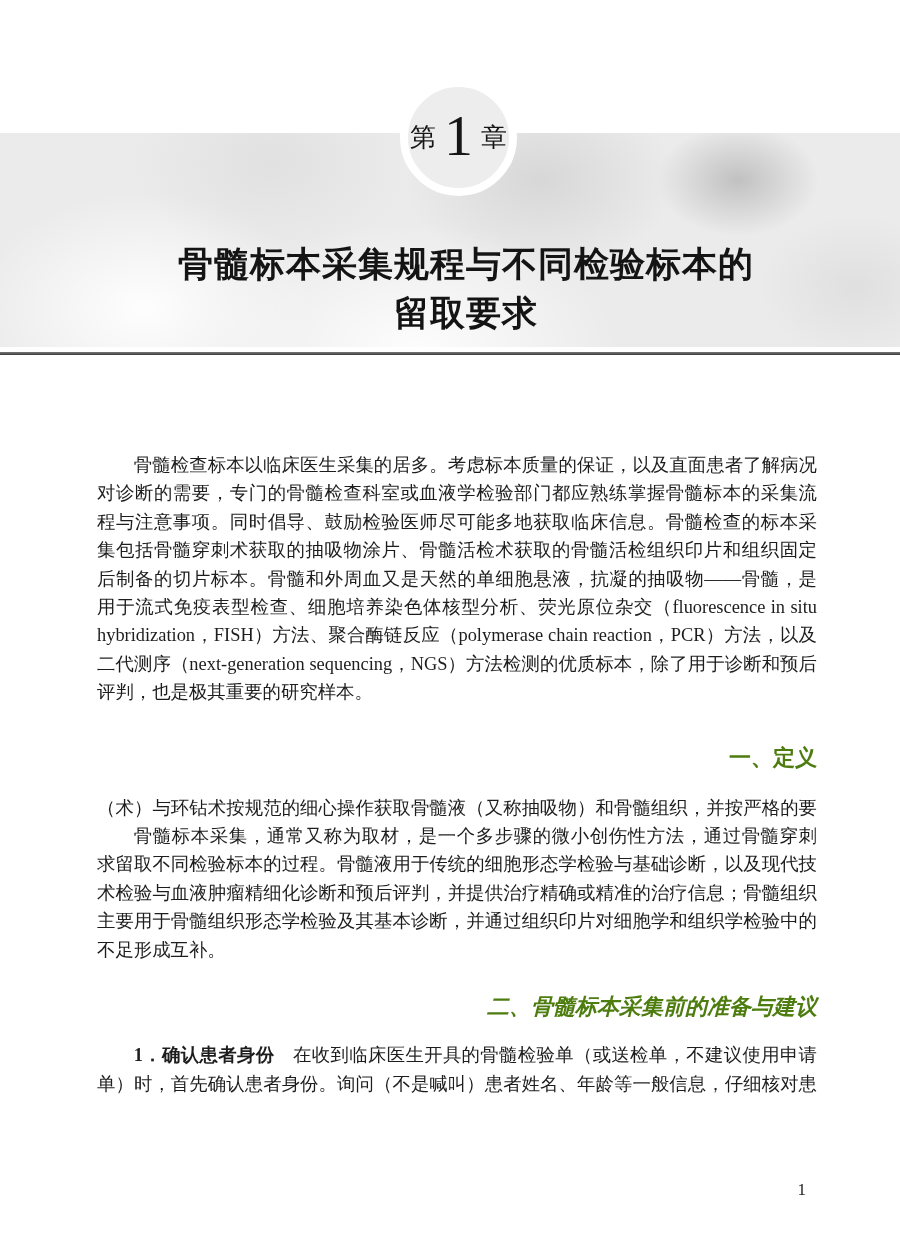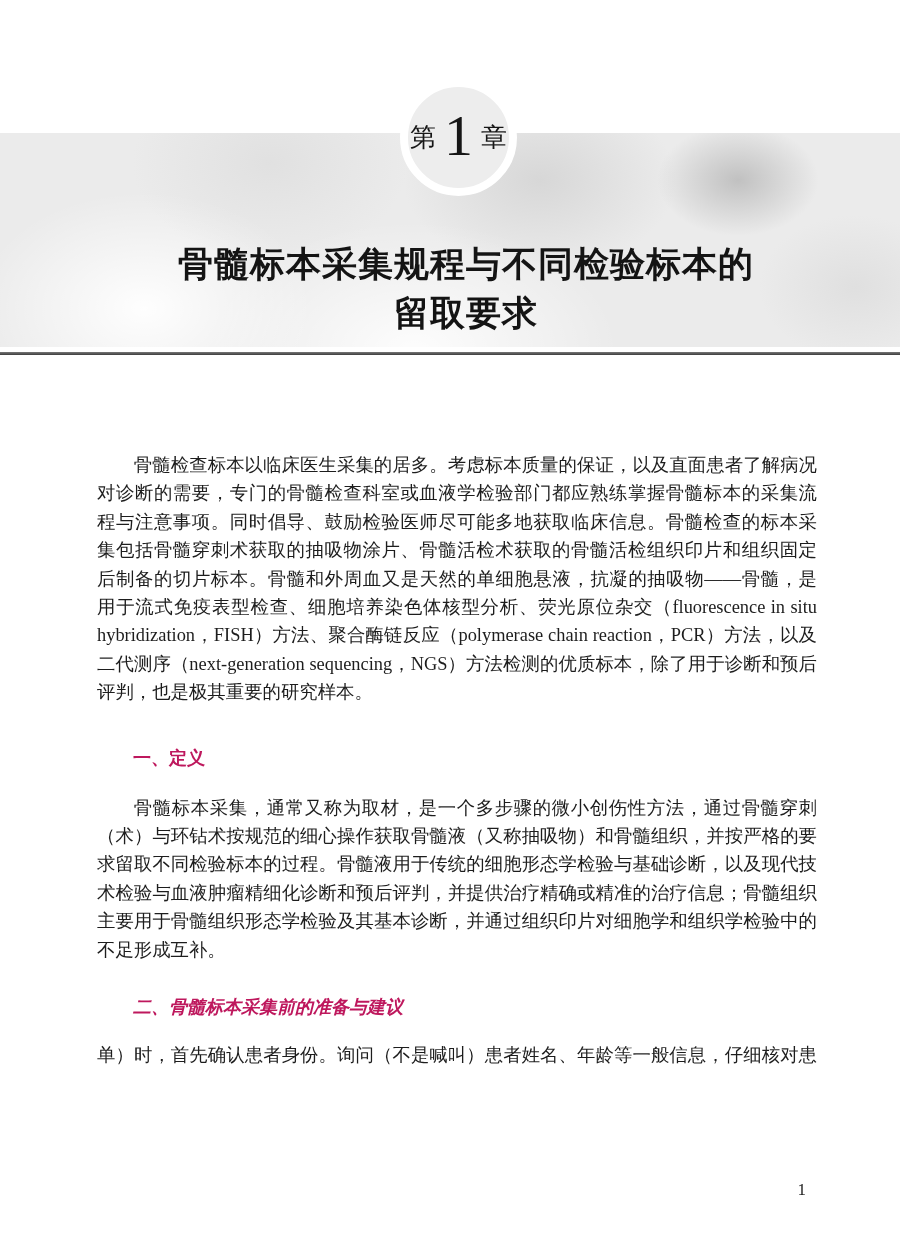--- a/index.html
+++ b/index.html
@@ -56,22 +56,22 @@
     font-size:18.4px;line-height:28.4px;color:#1d1d1d;
   }
   .para{margin:0;}
   .line{display:block;text-align:justify;text-align-last:justify;}
   .line.last{text-align-last:left;}
   .line.indent{text-indent:2em;}
   .it{}
   .bl{font-weight:bold;}
   .section-h{
     font-family:"Liberation Sans","DejaVu Sans",sans-serif;
-    font-weight:700;font-size:18px;line-height:30px;
-    color:#be185d;text-indent:2em;text-align:left;
+    font-weight:700;font-size:22px;line-height:30px;
+    color:#4d7c0f;text-indent:2em;text-align:right;
   }
   .section-h.h1{margin:36px 0 21px 0;}
   .section-h.h2{margin:28px 0 19px 0;font-style:italic;}
   
   .pageno{
     position:absolute;top:1181px;right:94px;
     font-size:17px;line-height:1;color:#222;
   }
 </style>
 </head>
@@ -103,32 +103,33 @@
       <span class="line">后制备的切片标本。骨髓和外周血又是天然的单细胞悬液，抗凝的抽吸物——骨髓，是</span>
       <span class="line"><span>用于流式免疫表型检查、细胞培养染色体核型分析、荧光原位杂交（fluorescence </span><span class="it">in situ</span></span>
       <span class="line">hybridization，FISH）方法、聚合酶链反应（polymerase chain reaction，PCR）方法，以及</span>
       <span class="line">二代测序（next-generation sequencing，NGS）方法检测的优质标本，除了用于诊断和预后</span>
       <span class="line last">评判，也是极其重要的研究样本。</span>
     </div>
 
     <div class="section-h h1">一、定义</div>
 
     <div class="para">
+      <span class="line">（术）与环钻术按规范的细心操作获取骨髓液（又称抽吸物）和骨髓组织，并按严格的要</span>
       <span class="line indent">骨髓标本采集，通常又称为取材，是一个多步骤的微小创伤性方法，通过骨髓穿刺</span>
-      <span class="line">（术）与环钻术按规范的细心操作获取骨髓液（又称抽吸物）和骨髓组织，并按严格的要</span>
       <span class="line">求留取不同检验标本的过程。骨髓液用于传统的细胞形态学检验与基础诊断，以及现代技</span>
       <span class="line">术检验与血液肿瘤精细化诊断和预后评判，并提供治疗精确或精准的治疗信息；骨髓组织</span>
       <span class="line">主要用于骨髓组织形态学检验及其基本诊断，并通过组织印片对细胞学和组织学检验中的</span>
       <span class="line last">不足形成互补。</span>
     </div>
 
     <div class="section-h h2">二、骨髓标本采集前的准备与建议</div>
 
 
     <div class="para">
+      <span class="line indent"><span class="bl">1．确认患者身份</span><span>　在收到临床医生开具的骨髓检验单（或送检单，不建议使用申请</span></span>
       <span class="line">单）时，首先确认患者身份。询问（不是喊叫）患者姓名、年龄等一般信息，仔细核对患</span>
     </div>
 
   </main>
 
   <div class="pageno">1</div>
 
 </div>
 
 </body></html>

